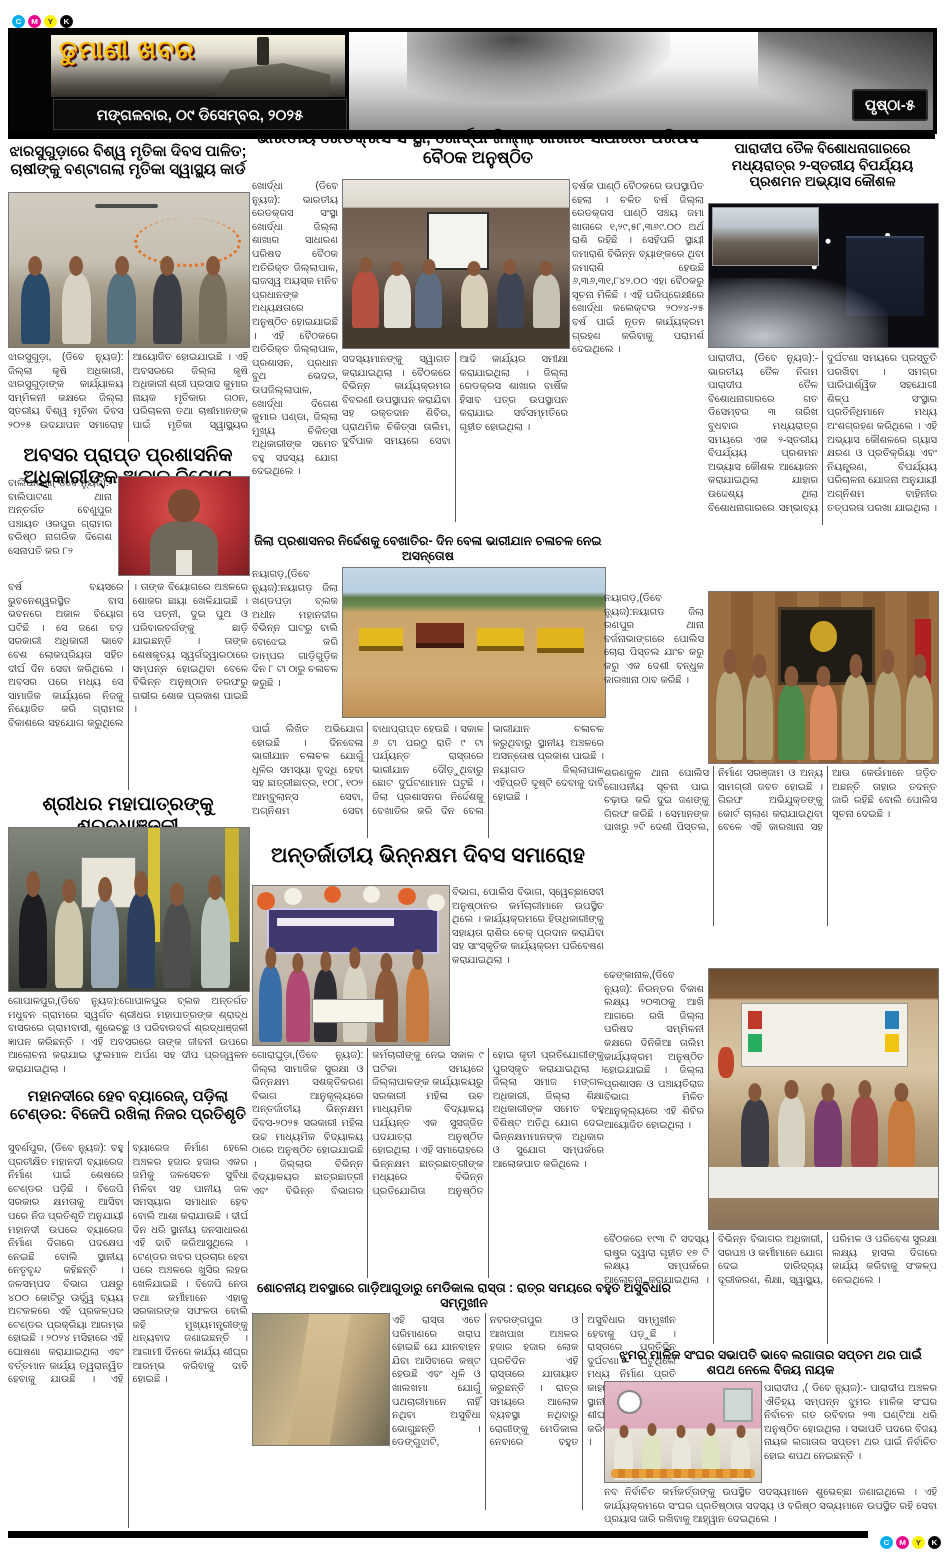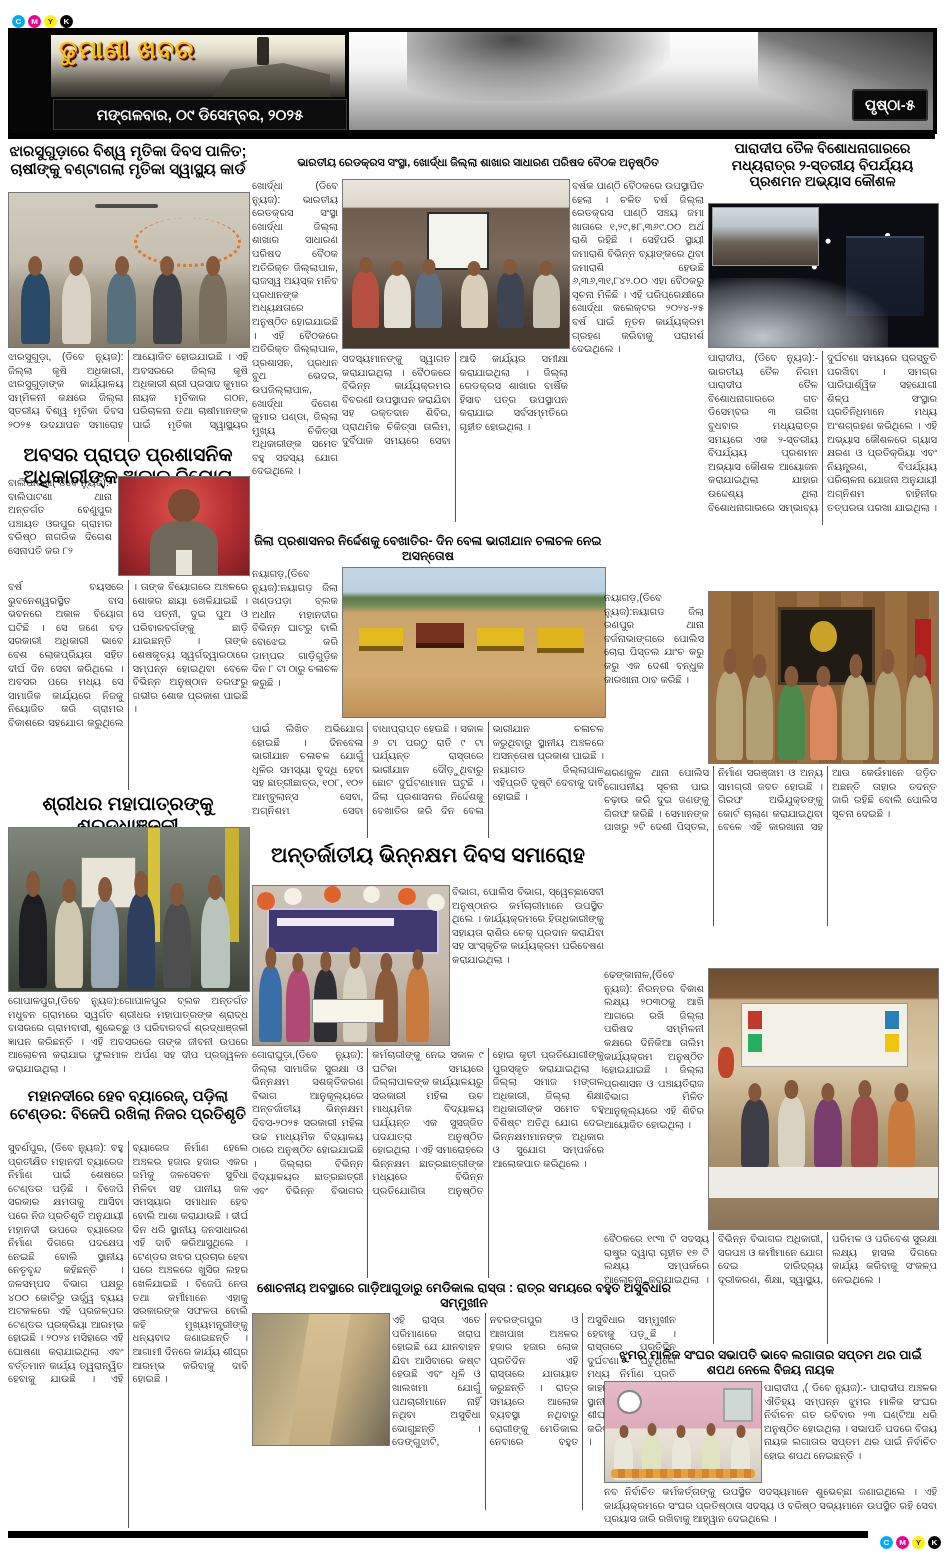--- a/index.html
+++ b/index.html
@@ -117,21 +117,21 @@
     <i class="person" style="left:34%;height:55%;background:#9aa7b4;"></i>
     <i class="person" style="left:49%;height:58%;background:#2e3e5e;"></i>
     <i class="person" style="left:64%;height:52%;background:#4e4e4e;"></i>
     <i class="person" style="left:80%;height:56%;background:#b9c4bc;"></i>
   </div>
   <div class="body" style="left:8px;top:994px;width:240px;height:90px;font-family:Liberation Serif, serif;">ଗୋପାଳପୁର,(ଡିବେ ନ୍ୟୁଜ):ଗୋପାଳପୁର ବ୍ଲକ ଅନ୍ତର୍ଗତ ମଧୁବନ ଗ୍ରାମରେ ସ୍ୱର୍ଗତ ଶ୍ରୀଧର ମହାପାତ୍ରଙ୍କ ଶ୍ରାଦ୍ଧ ବାସରରେ ଗ୍ରାମବାସୀ, ଶୁଭେଚ୍ଛୁ ଓ ପରିବାରବର୍ଗ ଶ୍ରଦ୍ଧାଞ୍ଜଳୀ ଜ୍ଞାପନ କରିଛନ୍ତି । ଏହି ଅବସରରେ ତାଙ୍କ ଜୀବନୀ ଉପରେ ଆଲୋଚନା କରାଯାଇ ଫୁଲମାଳ ଅର୍ପଣ ସହ ଦୀପ ପ୍ରଜ୍ୱଳନ କରାଯାଇଥିଲା ।</div>
 
   <h2 class="hl" style="left:8px;top:1087px;width:240px;font-size:15px;">ମହାନଦୀରେ ହେବ ବ୍ୟାରେଜ୍, ପଡ଼ିଲା ଟେଣ୍ଡର: ବିଜେପି ରଖିଲା ନିଜର ପ୍ରତିଶୃତି</h2>
   <div class="body cols2" style="left:8px;top:1141px;width:240px;height:387px;">ସୁବର୍ଣପୁର, (ଡିବେ ନ୍ୟୁଜ): ବହୁ ପ୍ରତୀକ୍ଷିତ ମହାନଦୀ ବ୍ୟାରେଜ ନିର୍ମାଣ ପାଇଁ ଶେଷରେ ଟେଣ୍ଡର ପଡ଼ିଛି । ବିଜେପି ସରକାର କ୍ଷମତାକୁ ଆସିବା ପରେ ନିଜ ପ୍ରତିଶୃତି ଅନୁଯାୟୀ ମହାନଦୀ ଉପରେ ବ୍ୟାରେଜ ନିର୍ମାଣ ଦିଗରେ ପଦକ୍ଷେପ ନେଇଛି ବୋଲି ସ୍ଥାନୀୟ ନେତୃବୃନ୍ଦ କହିଛନ୍ତି । ଜଳସମ୍ପଦ ବିଭାଗ ପକ୍ଷରୁ ୪୦୦ କୋଟିରୁ ଊର୍ଦ୍ଧ୍ୱ ବ୍ୟୟ ଅଟକଳରେ ଏହି ପ୍ରକଳ୍ପର ଟେଣ୍ଡର ପ୍ରକ୍ରିୟା ଆରମ୍ଭ ହୋଇଛି । ୨୦୨୪ ମସିହାରେ ଏହି ଘୋଷଣା କରାଯାଇଥିଲା ଏବଂ ବର୍ତ୍ତମାନ କାର୍ଯ୍ୟ ତ୍ୱରାନ୍ୱିତ ହେବାକୁ ଯାଉଛି । ଏହି ବ୍ୟାରେଜ ନିର୍ମାଣ ହେଲେ ଅଞ୍ଚଳର ହଜାର ହଜାର ଏକର ଜମିକୁ ଜଳସେଚନ ସୁବିଧା ମିଳିବା ସହ ପାନୀୟ ଜଳ ସମସ୍ୟାର ସମାଧାନ ହେବ ବୋଲି ଆଶା କରାଯାଉଛି । ଦୀର୍ଘ ଦିନ ଧରି ସ୍ଥାନୀୟ ଜନସାଧାରଣ ଏହି ଦାବି କରିଆସୁଥିଲେ । ଟେଣ୍ଡର ଖବର ପ୍ରଚାର ହେବା ପରେ ଅଞ୍ଚଳରେ ଖୁସିର ଲହର ଖେଳିଯାଇଛି । ବିଜେପି ନେତା ତଥା କର୍ମୀମାନେ ଏହାକୁ ସରକାରଙ୍କ ସଫଳତା ବୋଲି କହି ମୁଖ୍ୟମନ୍ତ୍ରୀଙ୍କୁ ଧନ୍ୟବାଦ ଜଣାଇଛନ୍ତି । ଆଗାମୀ ଦିନରେ କାର୍ଯ୍ୟ ଶୀଘ୍ର ଆରମ୍ଭ କରିବାକୁ ଦାବି ହୋଇଛି ।</div>
 
-  <h2 class="hl" style="left:252px;top:156px;width:452px;font-size:11px;">ଭାରତୀୟ ରେଡକ୍ରସ ସଂସ୍ଥା, ଖୋର୍ଦ୍ଧା ଜିଲ୍ଲା ଶାଖାର ସାଧାରଣ ପରିଷଦ ବୈଠକ ଅନୁଷ୍ଠିତ</h2>
+  <h2 class="hl" style="left:252px;top:128px;width:452px;font-size:17px;">ଭାରତୀୟ ରେଡକ୍ରସ ସଂସ୍ଥା, ଖୋର୍ଦ୍ଧା ଜିଲ୍ଲା ଶାଖାର ସାଧାରଣ ପରିଷଦ ବୈଠକ ଅନୁଷ୍ଠିତ</h2>
   <div class="body" style="left:252px;top:179px;width:86px;height:343px;">ଖୋର୍ଦ୍ଧା (ଡିବେ ନ୍ୟୁଜ): ଭାରତୀୟ ରେଡକ୍ରସ ସଂସ୍ଥା ଖୋର୍ଦ୍ଧା ଜିଲ୍ଲା ଶାଖାର ସାଧାରଣ ପରିଷଦ ବୈଠକ ଅତିରିକ୍ତ ଜିଲ୍ଲାପାଳ, ରାଜସ୍ୱ ଅୟସ୍କ ମନିବ ପ୍ରଧାନଙ୍କ ଅଧ୍ୟକ୍ଷତାରେ ଅନୁଷ୍ଠିତ ହୋଇଯାଇଛି । ଏହି ବୈଠକରେ ଅତିରିକ୍ତ ଜିଲ୍ଲାପାଳ, ପ୍ରଶାସନ, ପ୍ରଧାନ ବୁଥ ଭେଦର, ଉପଜିଲ୍ଲାପାଳ, ଖୋର୍ଦ୍ଧା ଦିଗେଶ କୁମାର ପଣ୍ଡା, ଜିଲ୍ଲା ମୁଖ୍ୟ ଚିକିତ୍ସା ଅଧିକାରୀଙ୍କ ସମେତ ବହୁ ସଦସ୍ୟ ଯୋଗ ଦେଇଥିଲେ ।</div>
   <div class="ph ph-redcross" style="left:342px;top:179px;width:226px;height:168px;">
     <i style="top:19%;left:37%;width:26%;height:32%;background:#f4f4ee;border:2px solid #2c2c2c;"></i>
     <i style="bottom:0;left:0;width:100%;height:13%;background:#46392d;"></i>
     <i class="person" style="left:4%;height:34%;bottom:12%;background:#b55040;"></i>
     <i class="person" style="left:18%;height:32%;bottom:12%;background:#e3ded2;"></i>
     <i class="person" style="left:32%;height:33%;bottom:12%;background:#5e6c80;"></i>
     <i class="person" style="left:52%;height:32%;bottom:12%;background:#d8cdb8;"></i>
     <i class="person" style="left:68%;height:33%;bottom:12%;background:#3e4452;"></i>
     <i class="person" style="left:84%;height:32%;bottom:12%;background:#c8c2b2;"></i>

